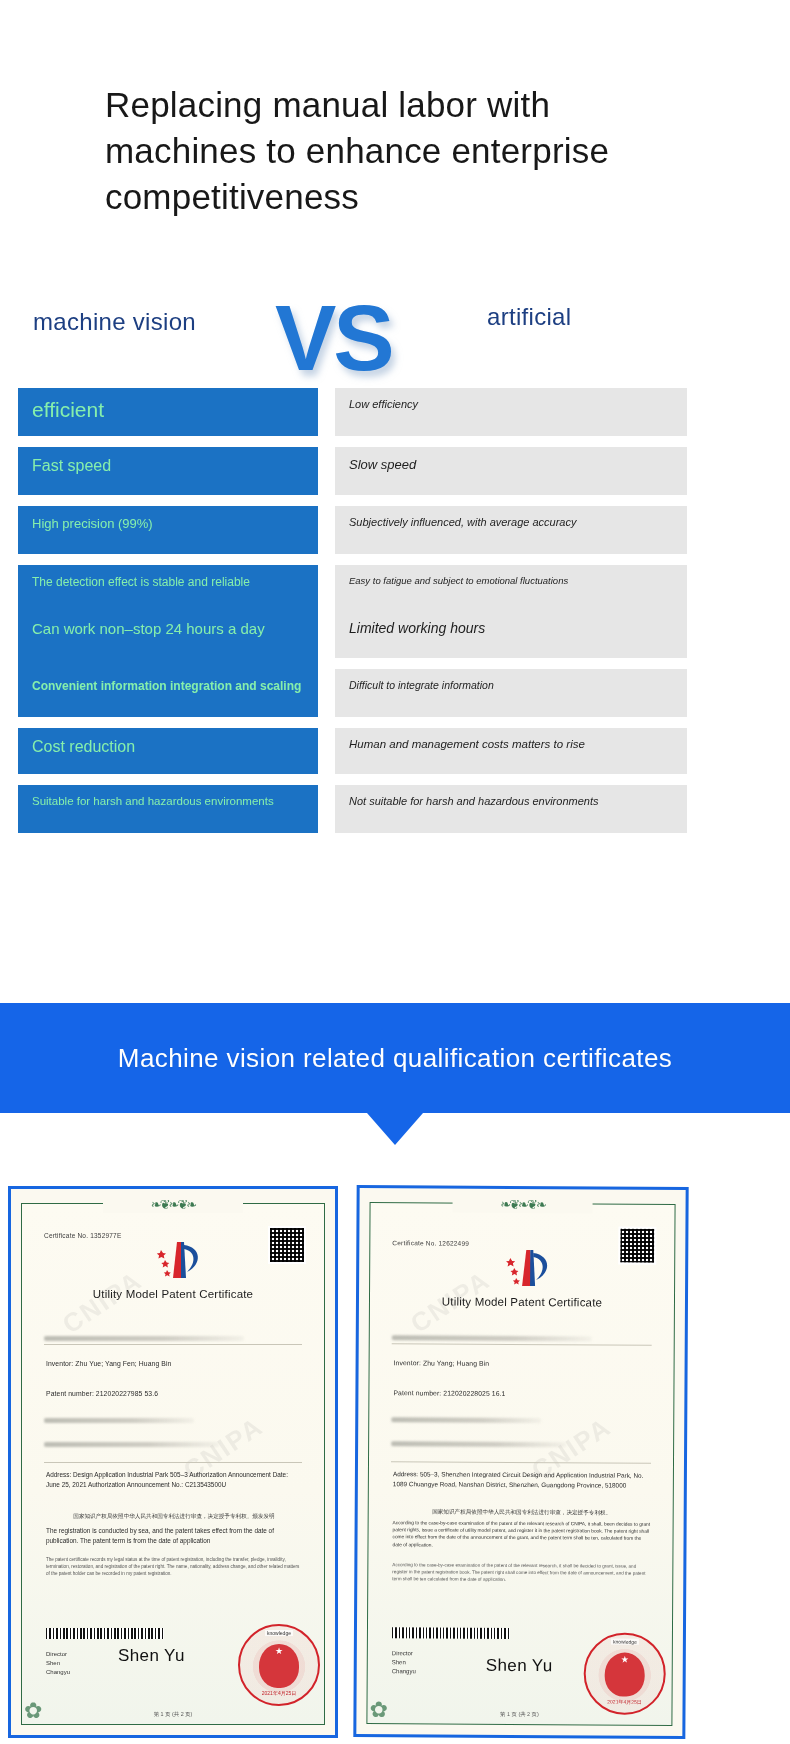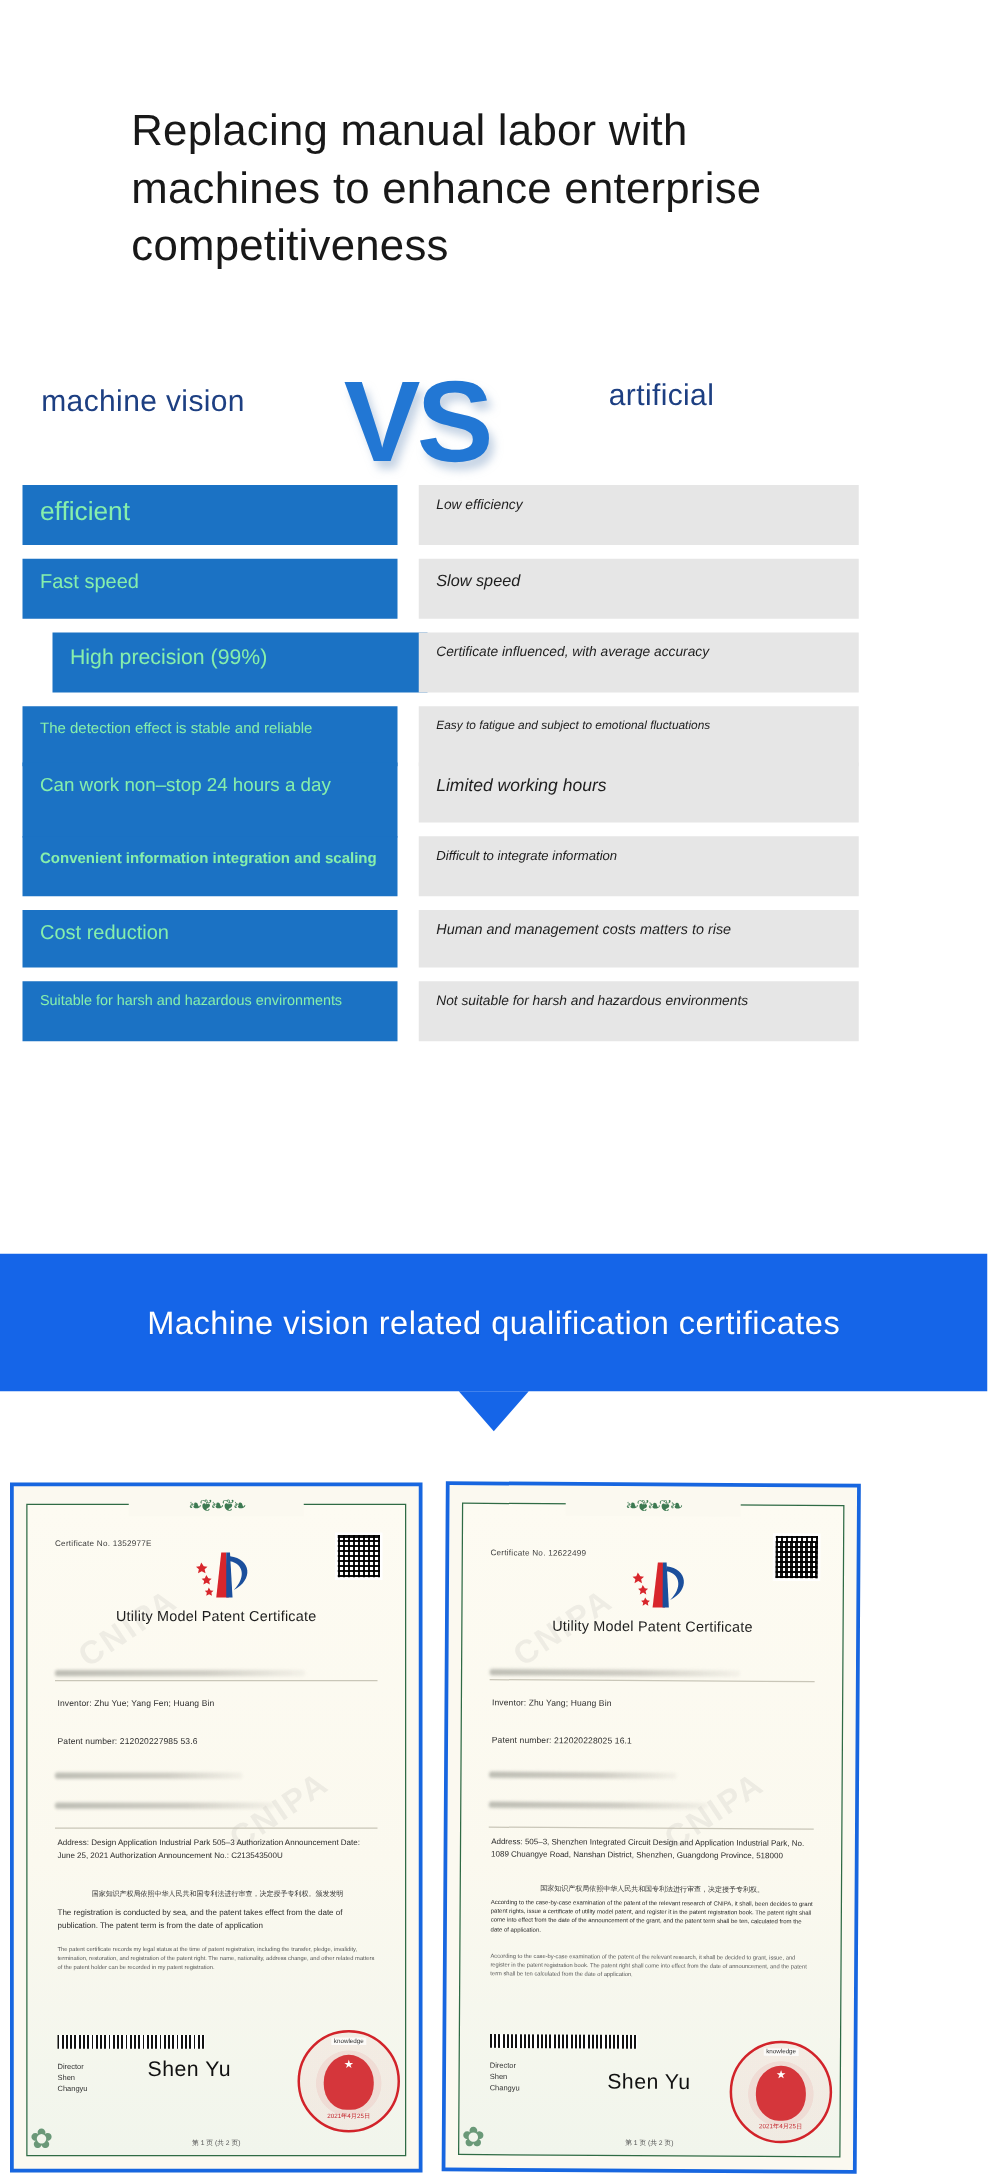--- a/index.html
+++ b/index.html
@@ -193,22 +193,22 @@
   <div class="compare" id="compare">
       <div class="crow" style="height: 48px;">
         <div class="cell left" style="height: 48px; font-size: 21px; background: rgb(27, 114, 196);">efficient</div>
         <div class="cell right" style="height: 48px; font-size: 11px; background: rgb(230, 230, 230);">Low efficiency</div>
       </div>
       <div class="crow" style="height: 48px;">
         <div class="cell left" style="height: 48px; font-size: 16px; background: rgb(27, 114, 196);">Fast speed</div>
         <div class="cell right" style="height: 48px; font-size: 13px; background: rgb(230, 230, 230);">Slow speed</div>
       </div>
       <div class="crow" style="height: 48px;">
-        <div class="cell left" style="height: 48px; font-size: 17px; background: rgb(27, 114, 196); margin-left: 24px;">High precision (99%)</div>
-        <div class="cell right" style="height: 48px; font-size: 11px; background: rgb(230, 230, 230);">Certificate influenced, with average accuracy</div>
+        <div class="cell left" style="height: 48px; font-size: 13px; background: rgb(27, 114, 196);">High precision (99%)</div>
+        <div class="cell right" style="height: 48px; font-size: 11px; background: rgb(230, 230, 230);">Subjectively influenced, with average accuracy</div>
       </div>
       <div class="crow" style="height: 34px;">
         <div class="cell left" style="height: 48px; font-size: 12px; background: rgb(27, 114, 196);">The detection effect is stable and reliable</div>
         <div class="cell right" style="height: 48px; font-size: 9.5px; background: rgb(230, 230, 230);">Easy to fatigue and subject to emotional fluctuations</div>
       </div>
       <div class="crow" style="height: 48px;">
         <div class="cell left" style="height: 60px; font-size: 15px; background: rgb(27, 114, 196);">Can work non–stop 24 hours a day</div>
         <div class="cell right" style="height: 48px; font-size: 14px; background: rgb(230, 230, 230);">Limited working hours</div>
       </div>
       <div class="crow" style="height: 48px;">

